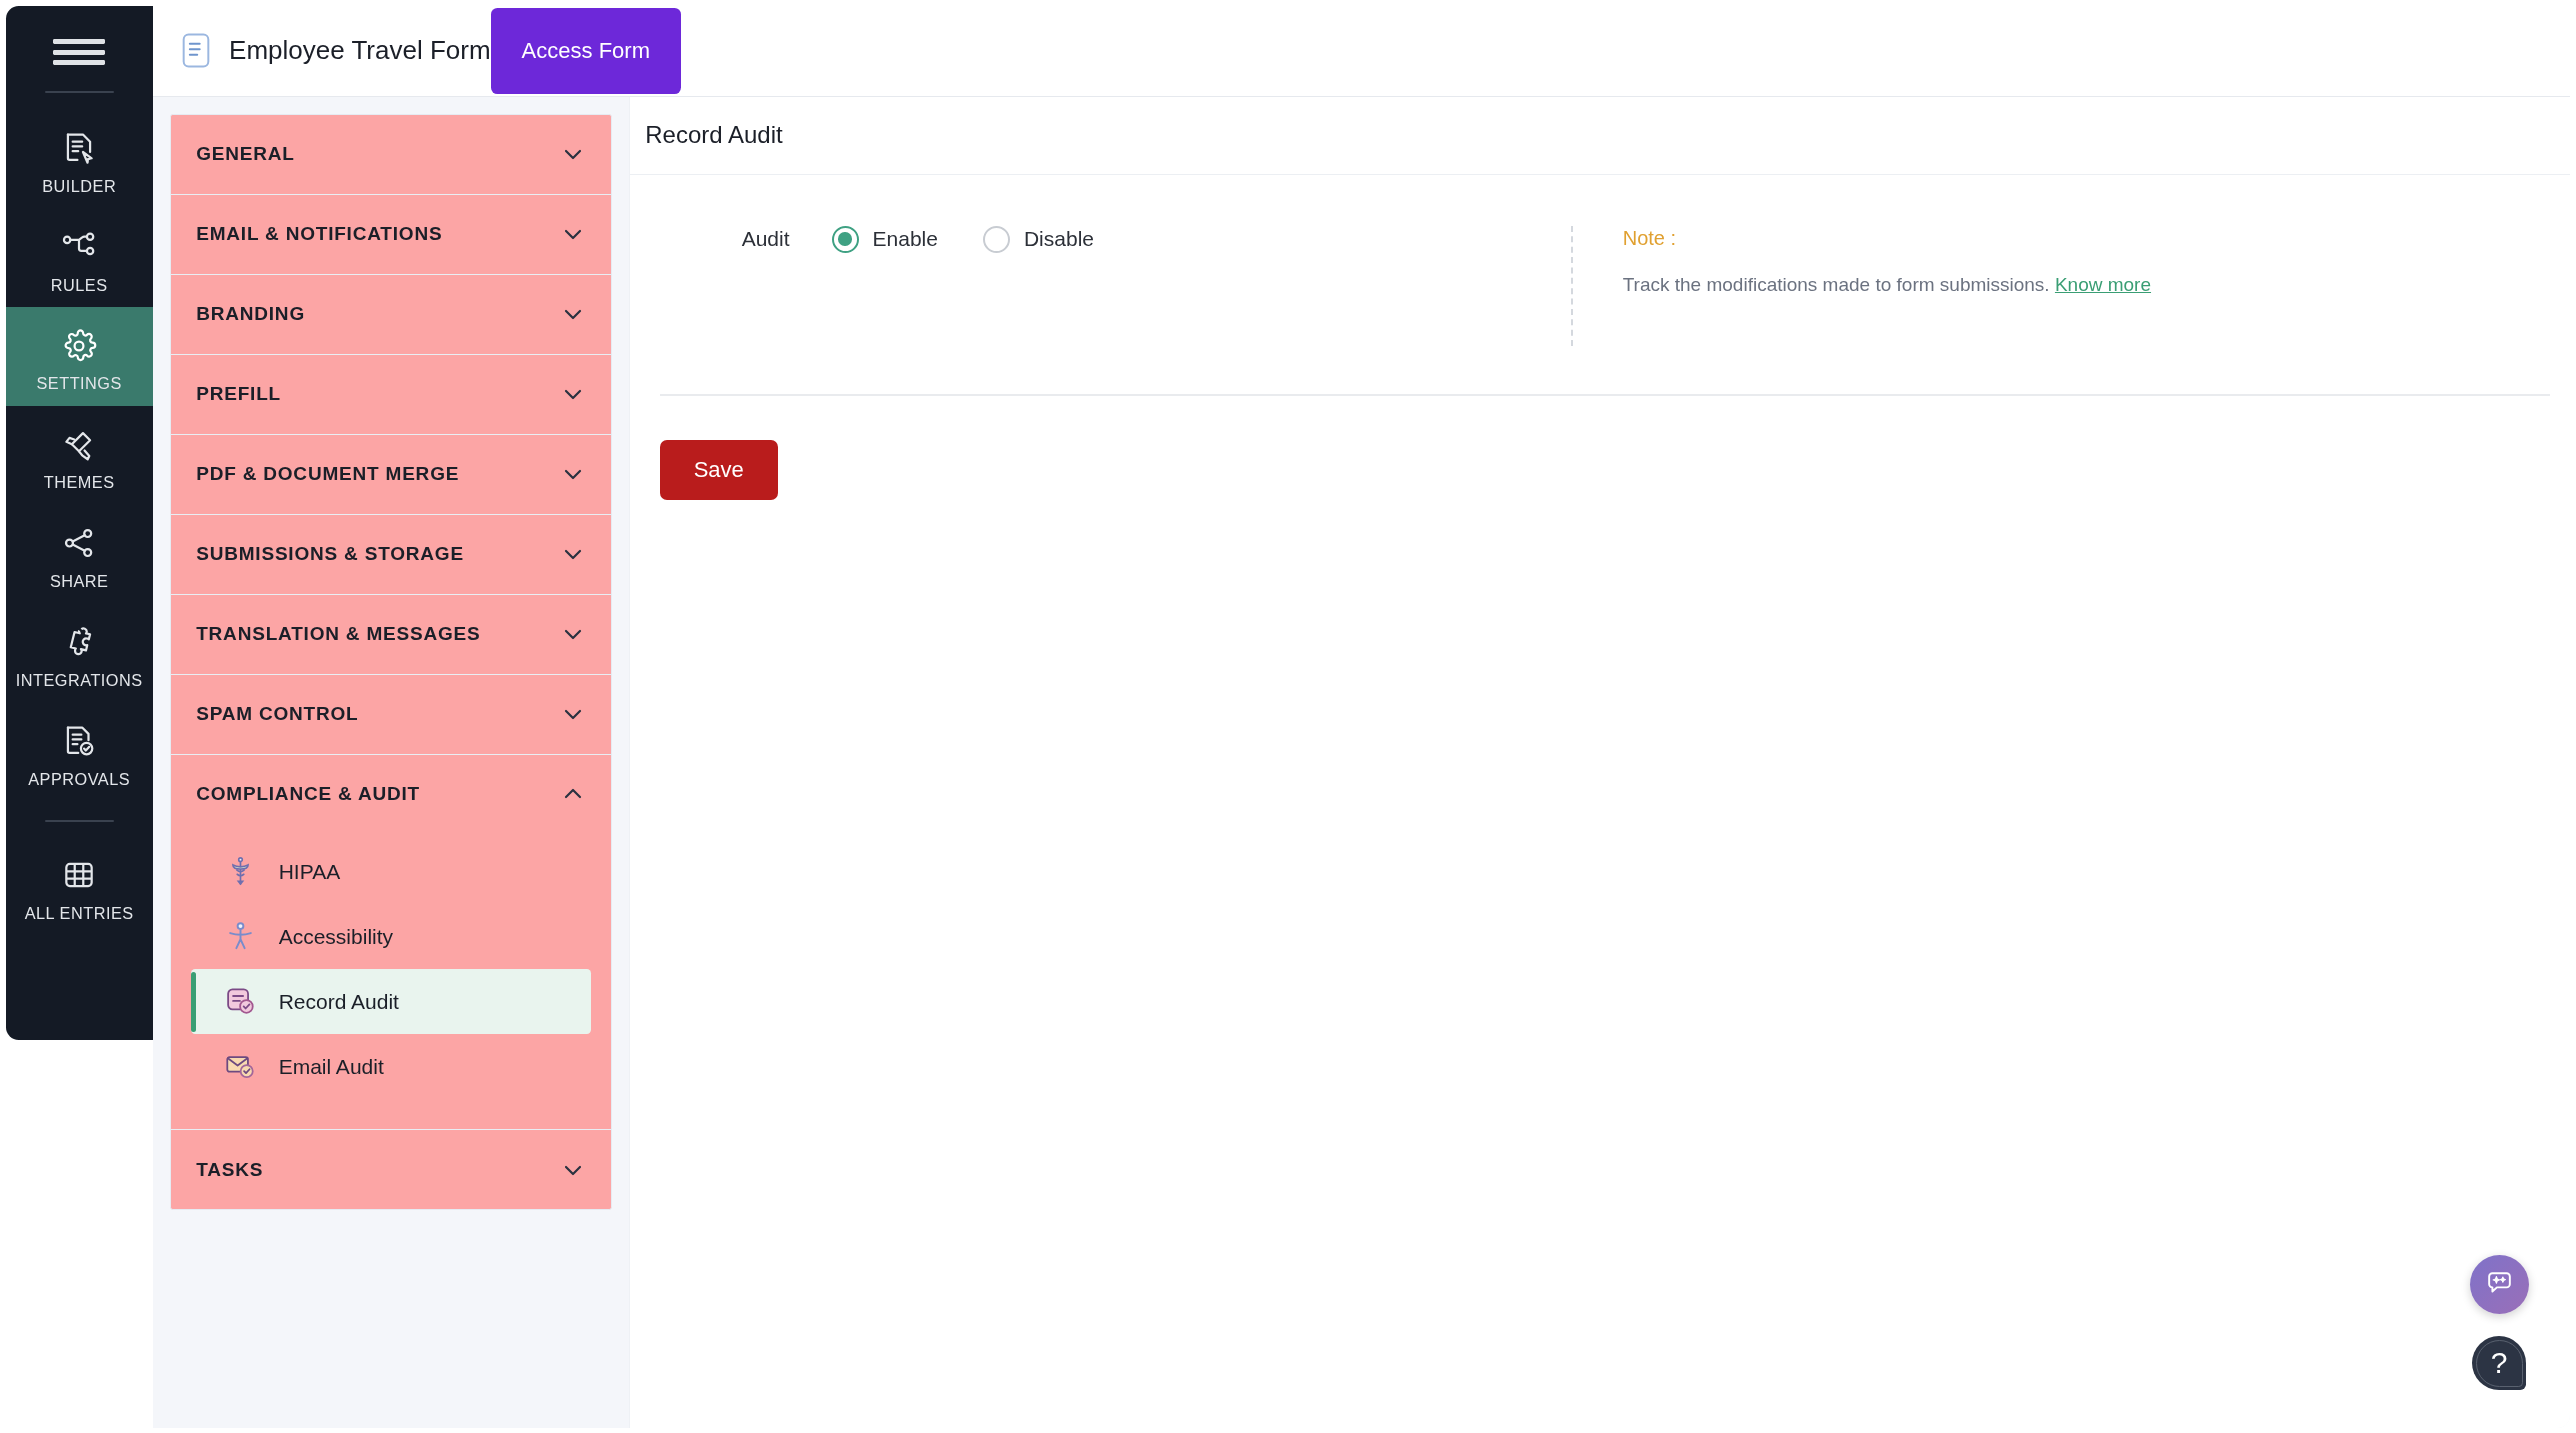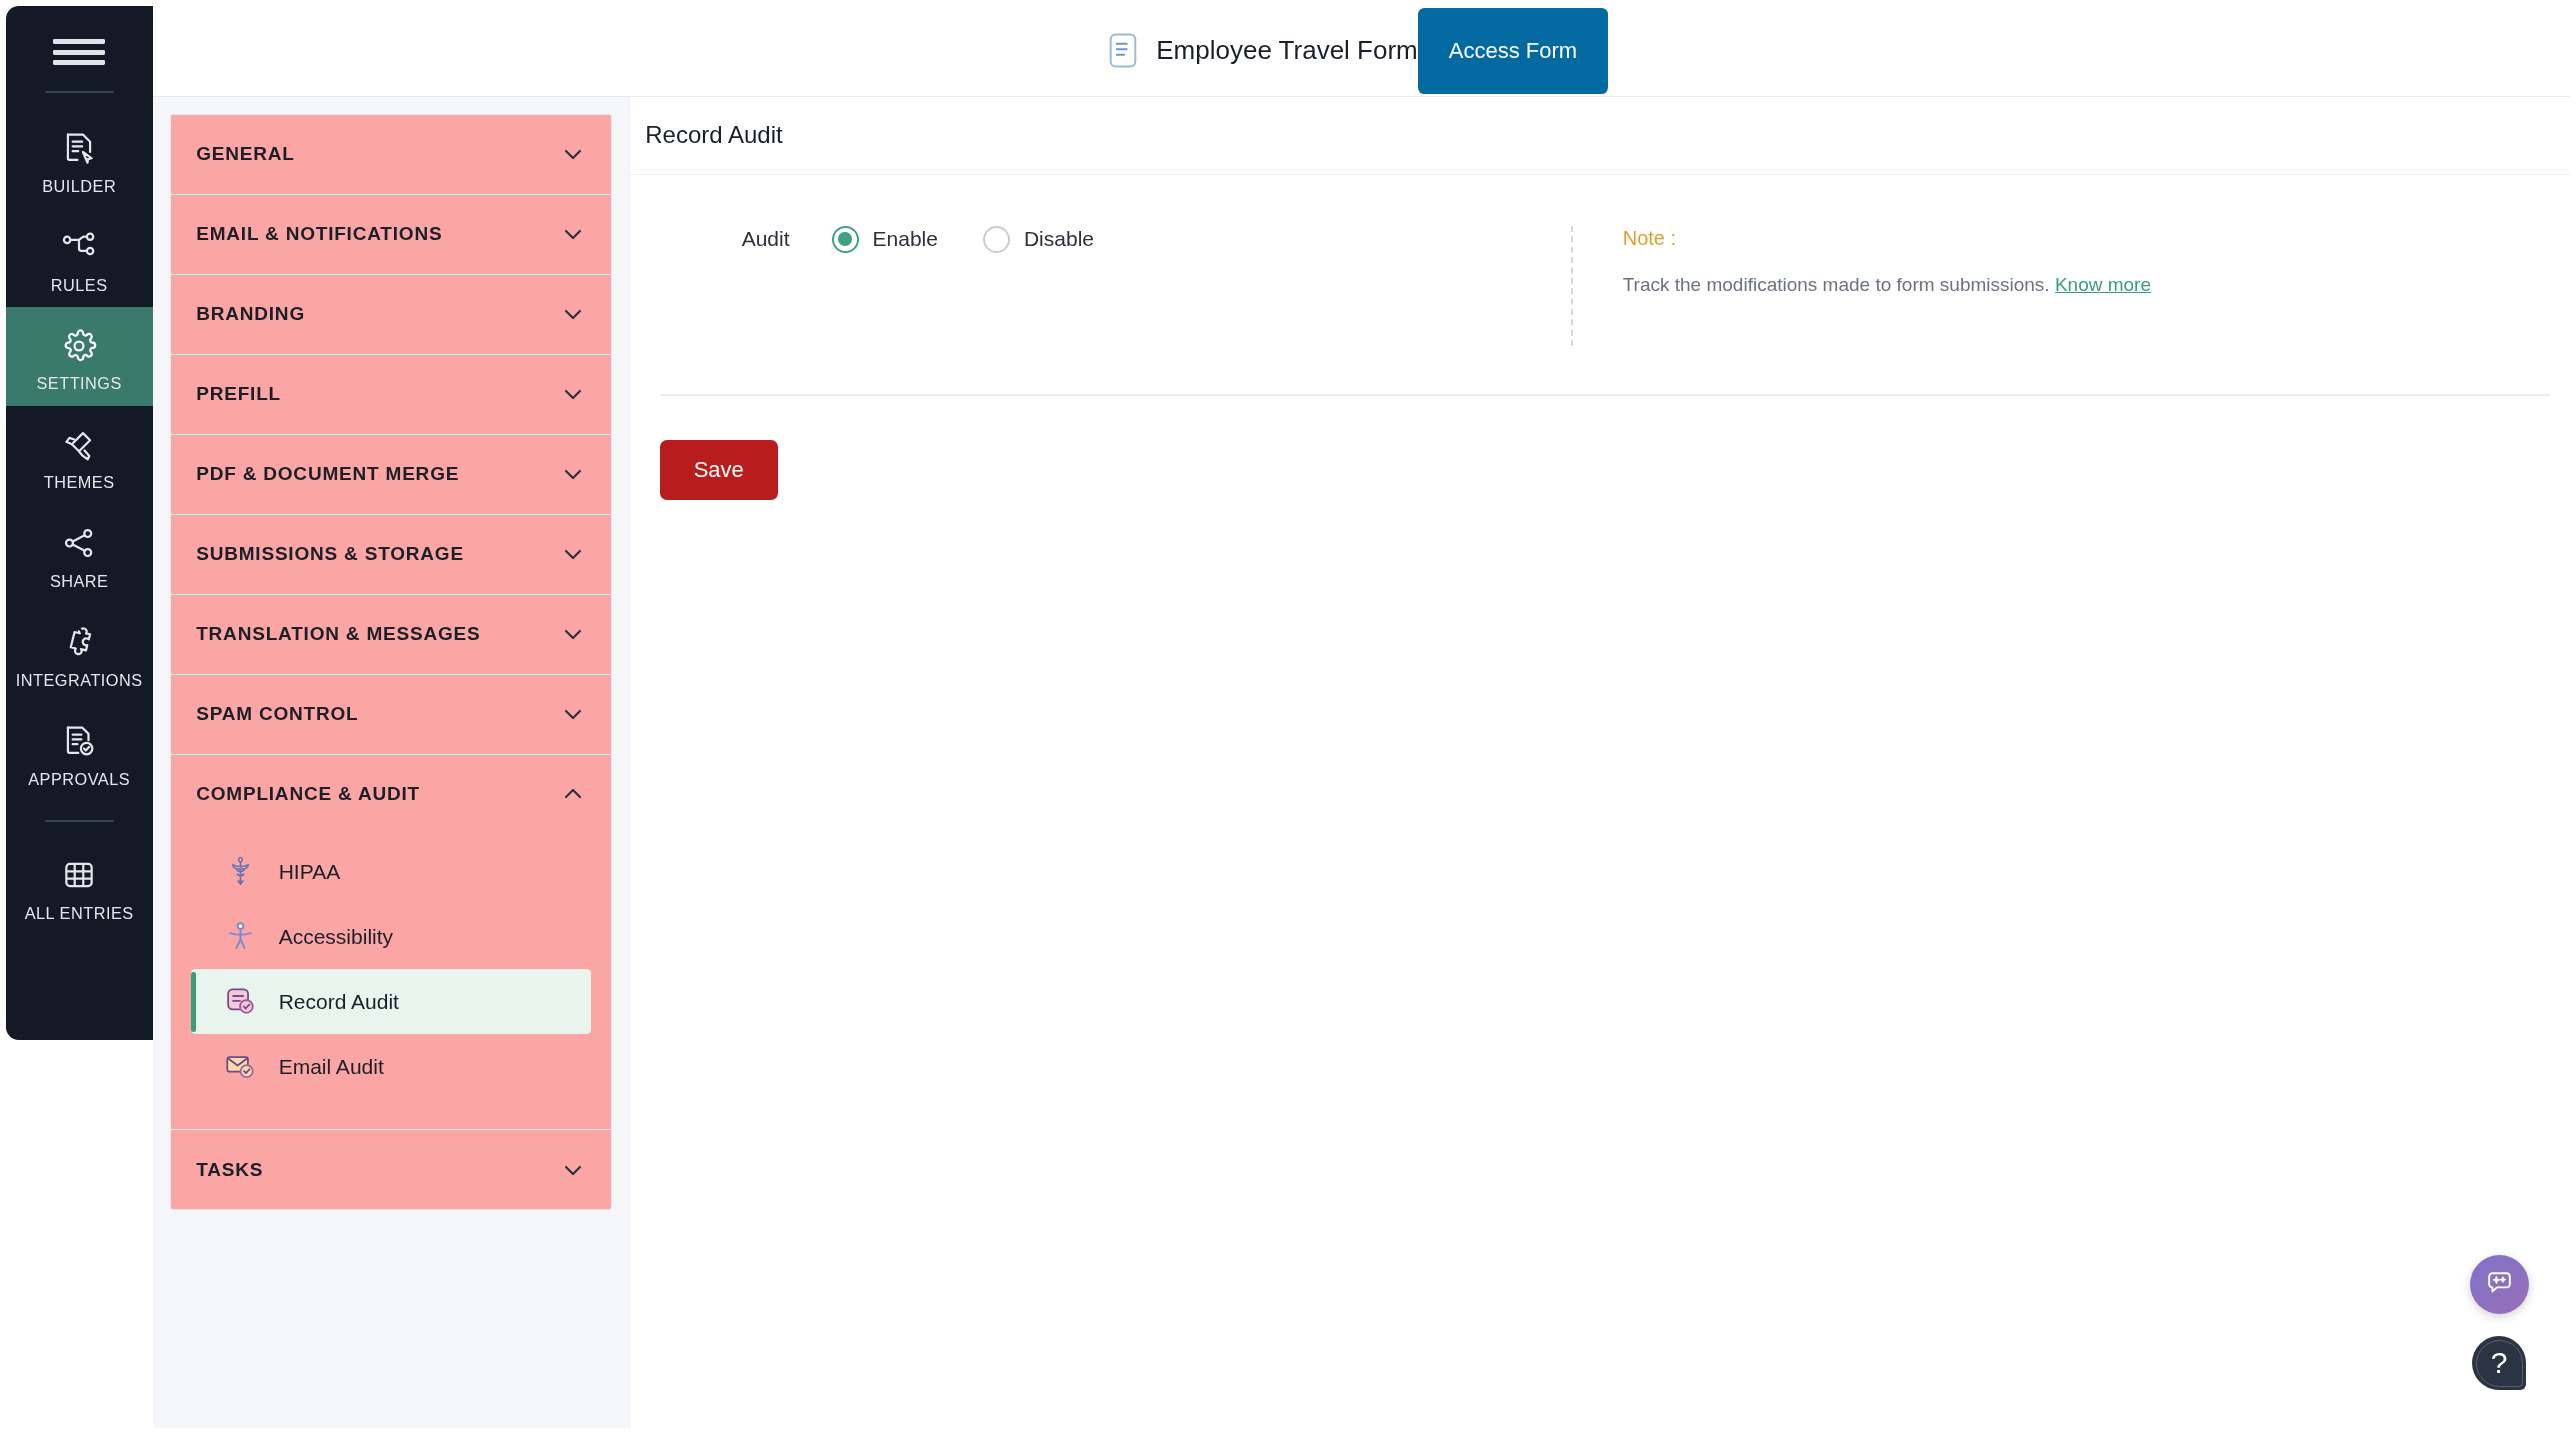--- a/index.html
+++ b/index.html
@@ -79,30 +79,30 @@
     position: relative;
   }
 
   .topbar {
     height: 91px;
     min-height: 91px;
     background: #ffffff;
     border-bottom: 1.4px solid #e6e9ee;
     display: flex; align-items: center;
     padding: 0 35px 0 28px;
-    justify-content: center;
+    justify-content: flex-start;
     border-radius: 0 12.7px 0 0;
     margin-top: 5.7px;
     margin-right: 5.7px;
   }
   .topbar-left { display:flex; align-items:center; gap: 18.4px; }
   .form-icon { width: 30px; height: 37px; display:flex; }
   .form-title { font-size: 26px; color: #1b1f28; font-weight: 400; }
   .access-btn {
-    background: #0369a1;
+    background: #6d28d9;
     color: #ffffff;
     font-size: 22px;
     padding: 30px 31px;
     border-radius: 6.4px;
     border: none;
     cursor: pointer;
     font-family: "Liberation Sans", sans-serif;
   }
 
   .body-area {

